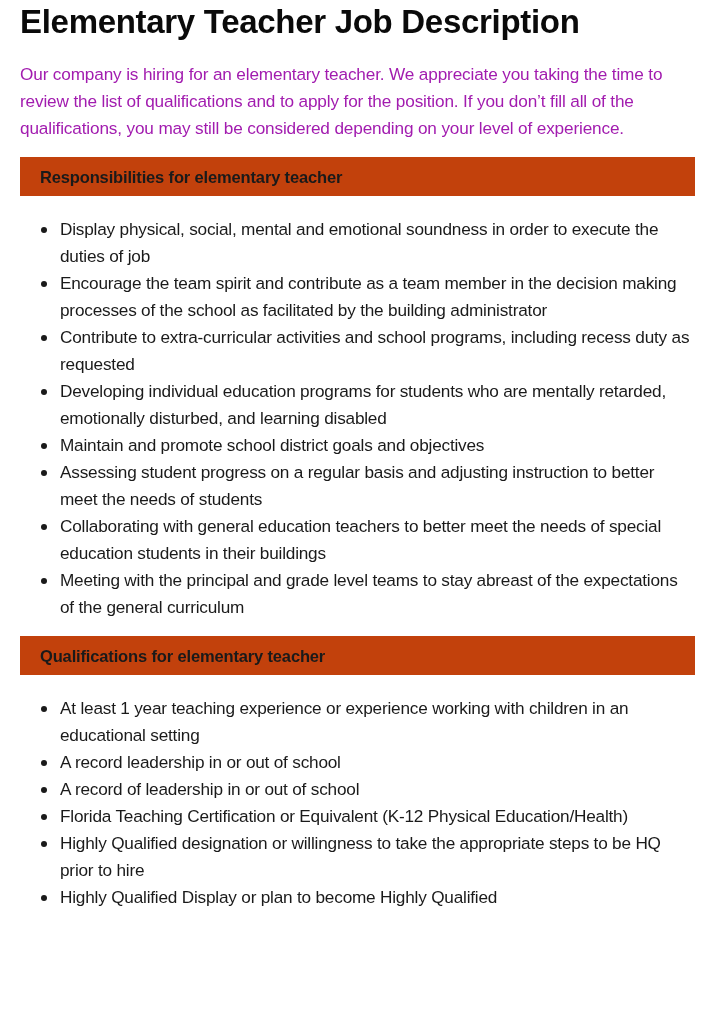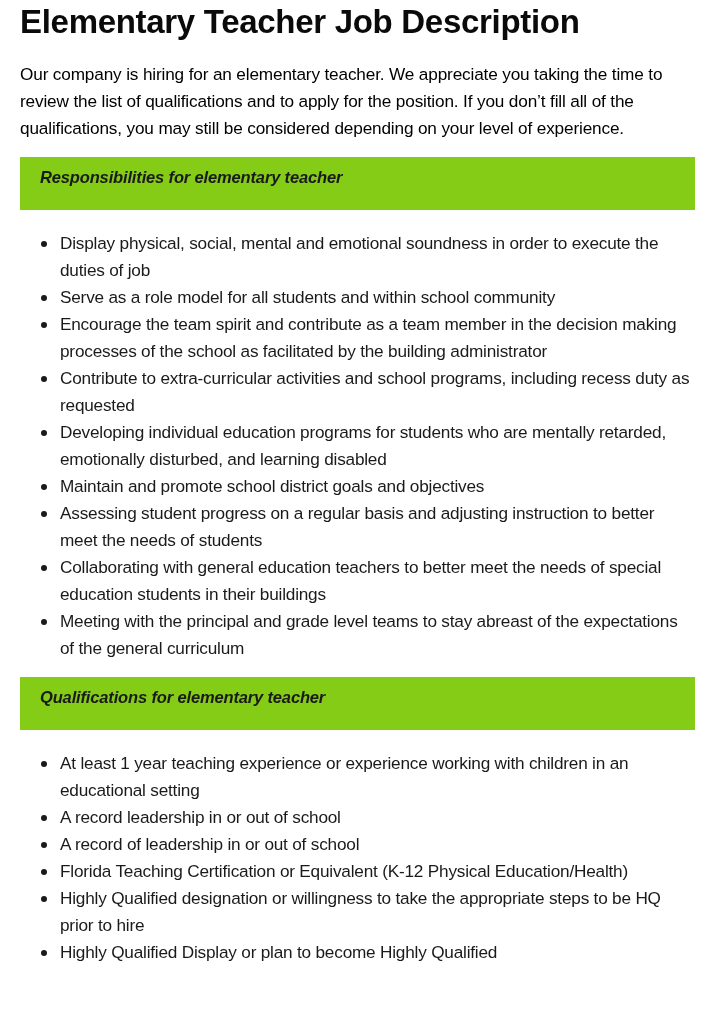--- a/index.html
+++ b/index.html
@@ -28,36 +28,35 @@
       text-align: left;
       font-size: 33px;
       font-weight: bold;
       letter-spacing: -0.3px;
       color: #0a0a0a;
     }
     .intro {
       margin: 15px 0 0 0;
       font-size: 17.2px;
       line-height: 27px;
-      color: #000000;
+      color: #a21caf;
       letter-spacing: -0.15px;
     }
     .section-header {
       margin-top: 15px;
-      height: 53px;
+      height: 39px;
       width: 675px;
-      background: #84cc16;
+      background: #c2410c;
       box-sizing: border-box;
       padding-left: 20px;
       line-height: 41px;
       font-size: 16.5px;
       font-weight: bold;
       color: #1a1a1a;
       letter-spacing: -0.15px;
-      font-style: italic;
     }
     ul.items {
       list-style: none;
       margin: 20px 0 0 0;
       padding: 0;
     }
     ul.items li {
       position: relative;
       padding-left: 40px;
       font-size: 17.2px;
@@ -82,21 +81,20 @@
 
 <div class="page">
   <h1 class="title">Elementary Teacher Job Description</h1>
 
   <p class="intro">Our company is hiring for an elementary teacher. We appreciate you taking the time to review the list of qualifications and to apply for the position. If you don’t fill all of the qualifications, you may still be considered depending on your level of experience.</p>
 
   <div>
     <div class="section-header">Responsibilities for elementary teacher</div>
     <ul class="items">
       <li><span class="bullet"></span><span>Display physical, social, mental and emotional soundness in order to execute the duties of job</span></li>
-      <li><span class="bullet"></span><span>Serve as a role model for all students and within school community</span></li>
       <li><span class="bullet"></span><span>Encourage the team spirit and contribute as a team member in the decision making processes of the school as facilitated by the building administrator</span></li>
       <li><span class="bullet"></span><span>Contribute to extra-curricular activities and school programs, including recess duty as requested</span></li>
       <li><span class="bullet"></span><span>Developing individual education programs for students who are mentally retarded, emotionally disturbed, and learning disabled</span></li>
       <li><span class="bullet"></span><span>Maintain and promote school district goals and objectives</span></li>
       <li><span class="bullet"></span><span>Assessing student progress on a regular basis and adjusting instruction to better meet the needs of students</span></li>
       <li><span class="bullet"></span><span>Collaborating with general education teachers to better meet the needs of special education students in their buildings</span></li>
       <li><span class="bullet"></span><span>Meeting with the principal and grade level teams to stay abreast of the expectations of the general curriculum</span></li>
     </ul>
   </div>
 

